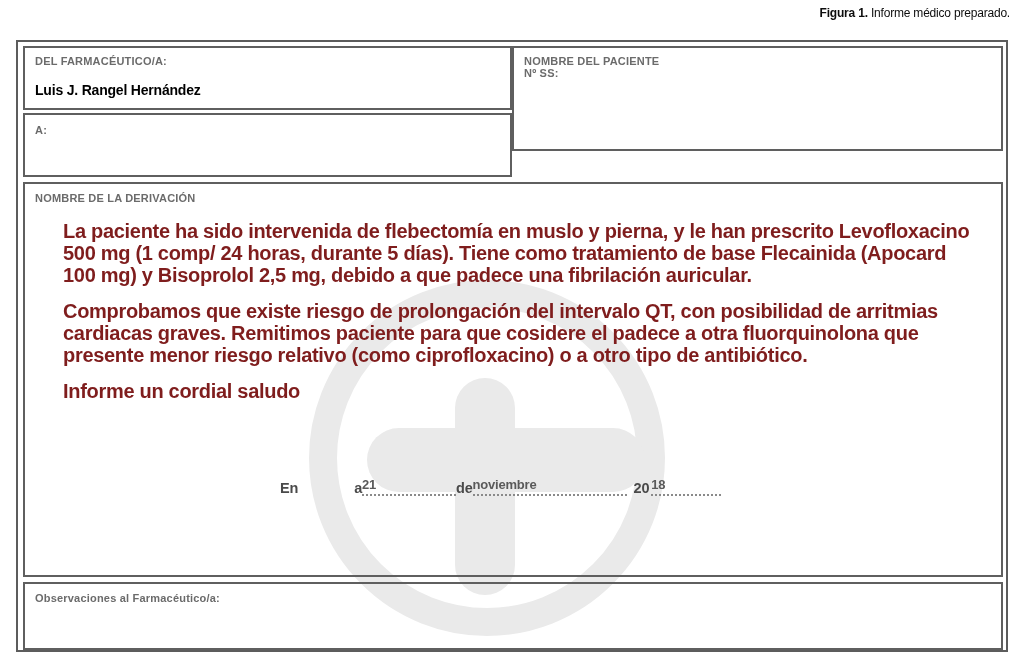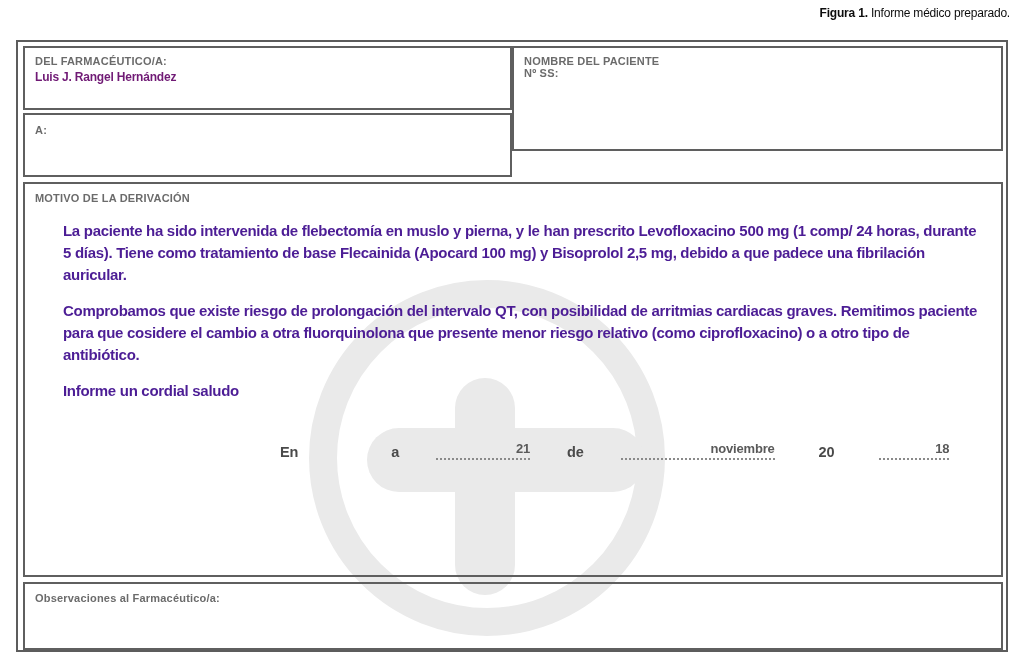--- a/index.html
+++ b/index.html
@@ -25,41 +25,41 @@
 
   
   .box { position:absolute; border:2px solid #5f5f5f; background:transparent; z-index:1; }
   .box-pharm { left:5px; top:4px; width:489px; height:64px; padding:7px 10px; }
   .box-to    { left:5px; top:71px; width:489px; height:64px; padding:9px 10px; }
   .box-patient { left:494px; top:4px; width:491px; height:105px; padding:7px 10px; }
   .box-motivo  { left:5px; top:140px; width:980px; height:395px; }
   .box-obs     { left:5px; top:540px; width:980px; height:68px; padding:8px 10px; }
 
   .lbl { font-weight:700; color:#6b6b6b; font-size:11px; letter-spacing:0.2px; }
-  .val-name { font-weight:700; color:#701a75; font-size:12px; margin-top:3px; letter-spacing:-0.2px; }
+  .val-name { font-weight:700; color:#000000; font-size:14px; margin-top:15px; letter-spacing:-0.2px; }
   .ss { }
 
   
   .motivo-lbl { margin:8px 0 0 10px; }
-  .para { margin:0 34px 14px 38px; width:918px; font-weight:700; color:#4c1d95;
-          font-size:15px; line-height:22px; letter-spacing:-0.3px; }
+  .para { margin:0 34px 14px 38px; width:918px; font-weight:700; color:#7f1d1d;
+          font-size:20px; line-height:22px; letter-spacing:-0.3px; }
   .para-first { margin-top:16px; }
   .para-salute { margin-bottom:0; }
 
   
   .date-row { display:flex; align-items:flex-end; margin:40px 0 0 255px;
-              font-weight:700; color:#4a4a4a; font-size:14.5px; letter-spacing:-0.2px;gap:37px; }
+              font-weight:700; color:#4a4a4a; font-size:14.5px; letter-spacing:-0.2px; }
   .date-word-en { margin-right:56px; }
-  .slot { display:inline-flex; justify-content:flex-end; align-items:flex-end;
+  .slot { display:inline-flex; justify-content:flex-start; align-items:flex-end;
           border-bottom:2px dotted #8a8a8a; padding-bottom:1px; }
   .slot-day   { width:94px; }
-  .slot-month { width:154px; }
+  .slot-month { width:154px;margin-top:36px; }
   .slot-year  { width:70px; }
   .slot-val { font-size:13px; color:#5a5a5a; font-weight:700; position:relative; top:-1px; }
-  .date-20 { margin-left:7px; margin-right:8px; }
+  .date-20 { margin-left:7px; margin-right:2px; }
   .firma { margin:5px 0 0 432px; font-weight:700; color:#5a5a5a; font-size:15px; letter-spacing:0.2px; }
 </style>
 </head>
 <body>
 
 <div class="page">
 
   <div class="caption">
     <span class="bold">Figura 1.</span><span> Informe médico preparado.</span>
   </div>
@@ -78,24 +78,24 @@
     <div class="box box-to">
       <div class="lbl">A:</div>
     </div>
 
     <div class="box box-patient">
       <div class="lbl">NOMBRE DEL PACIENTE</div>
       <div class="lbl ss">Nº SS:</div>
     </div>
 
     <div class="box box-motivo">
-      <div class="lbl motivo-lbl">MOTIVO DE LA DERIVACIÓN</div>
+      <div class="lbl motivo-lbl">NOMBRE DE LA DERIVACIÓN</div>
 
       <p class="para para-first">La paciente ha sido intervenida de flebectomía en muslo y pierna, y le han prescrito Levofloxacino 500 mg (1 comp/ 24 horas, durante 5 días). Tiene como tratamiento de base Flecainida (Apocard 100 mg) y Bisoprolol 2,5 mg, debido a que padece una fibrilación auricular.</p>
-      <p class="para">Comprobamos que existe riesgo de prolongación del intervalo QT, con posibilidad de arritmias cardiacas graves. Remitimos paciente para que cosidere el cambio a otra fluorquinolona que presente menor riesgo relativo (como ciprofloxacino) o a otro tipo de antibiótico.</p>
+      <p class="para">Comprobamos que existe riesgo de prolongación del intervalo QT, con posibilidad de arritmias cardiacas graves. Remitimos paciente para que cosidere el padece a otra fluorquinolona que presente menor riesgo relativo (como ciprofloxacino) o a otro tipo de antibiótico.</p>
       <p class="para para-salute">Informe un cordial saludo</p>
 
       <div class="date-row">
         <span class="date-word-en">En</span>
         <span>a</span>
         <span class="slot slot-day">
           <span class="slot-val">21</span>
         </span>
         <span>de</span>
         <span class="slot slot-month">

